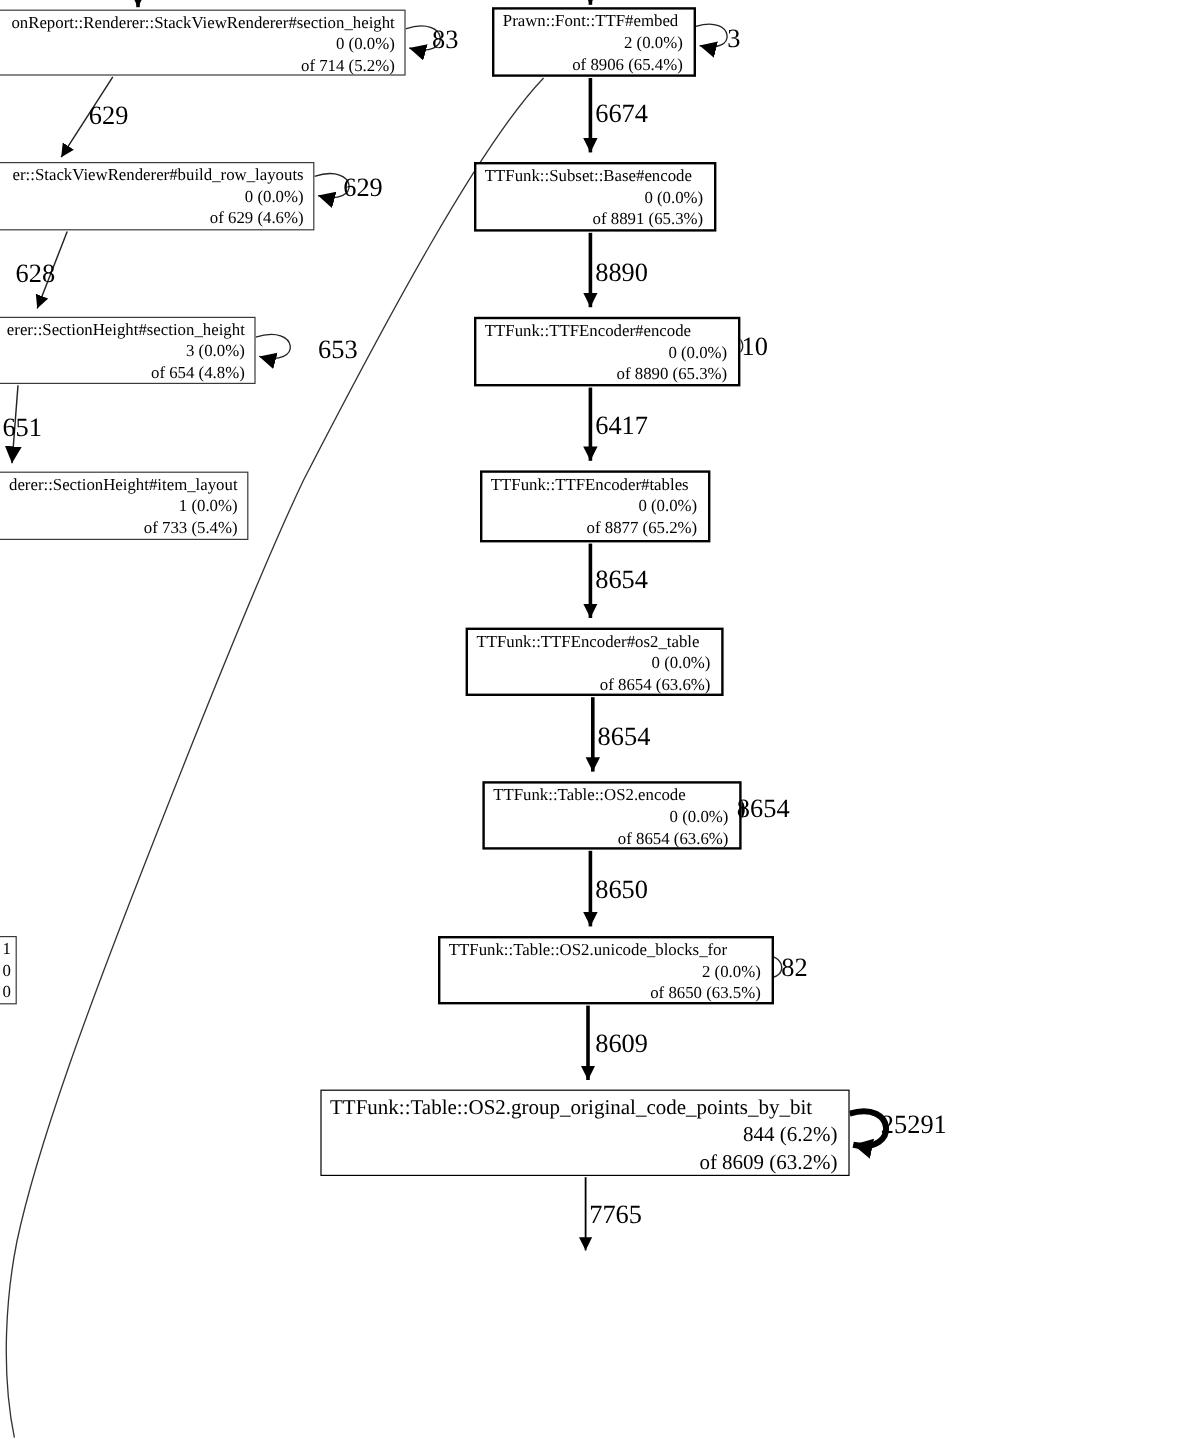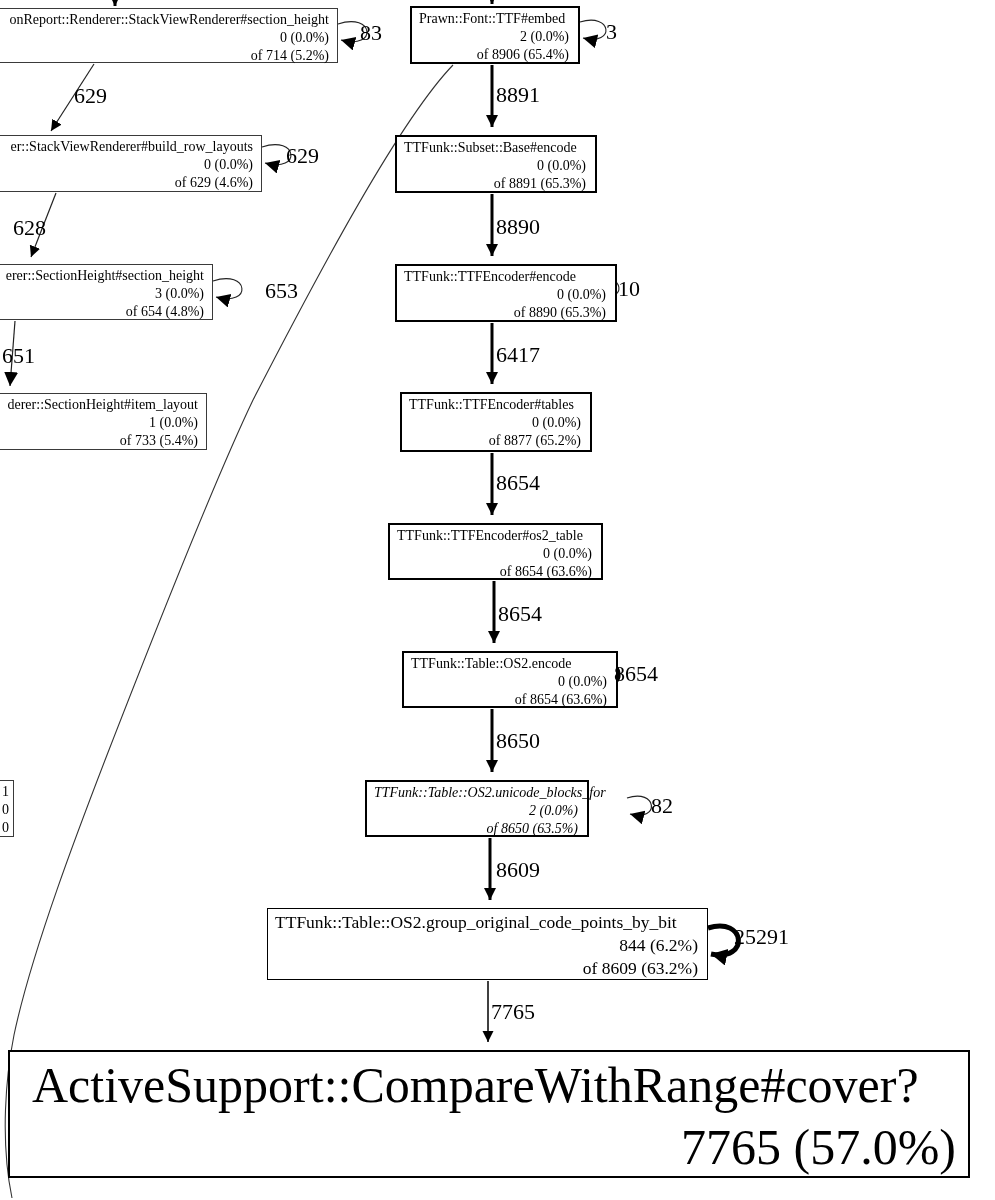--- a/index.html
+++ b/index.html
@@ -139,41 +139,37 @@
     <div class="t num">0 (0.0%)</div>
     <div class="t num">of 8654 (63.6%)</div>
   </div>
 
   <div class="node bold" style="left:402px;top:651px;width:216px;height:57px;">
     <div class="t">TTFunk::Table::OS2.encode</div>
     <div class="t num">0 (0.0%)</div>
     <div class="t num">of 8654 (63.6%)</div>
   </div>
 
-  <div class="node bold" style="left:365px;top:780px;width:224px;height:57px;font-style:italic;">
+  <div class="node bold" style="left:365px;top:780px;width:280px;height:57px;">
     <div class="t">TTFunk::Table::OS2.unicode_blocks_for</div>
     <div class="t num">2 (0.0%)</div>
     <div class="t num">of 8650 (63.5%)</div>
   </div>
 
   <div class="node mid r8" style="left:267px;top:908px;width:441px;height:72px;">
     <div class="t">TTFunk::Table::OS2.group_original_code_points_by_bit</div>
     <div class="t num">844 (6.2%)</div>
     <div class="t num">of 8609 (63.2%)</div>
   </div>
 
-  <div class="node big" style="left:8px;top:1050px;width:962px;height:128px;">
-    <div class="t">ActiveSupport::CompareWithRange#cover?</div>
-    <div class="t num">7765 (57.0%)</div>
-  </div>
 
   <div class="elabel" style="left:74px;top:84px;">629</div>
   <div class="elabel" style="left:13px;top:216px;">628</div>
   <div class="elabel" style="left:2px;top:344px;">651</div>
-  <div class="elabel" style="left:496px;top:83px;">8891</div>
+  <div class="elabel" style="left:496px;top:83px;">6674</div>
   <div class="elabel" style="left:496px;top:215px;">8890</div>
   <div class="elabel" style="left:496px;top:343px;">6417</div>
   <div class="elabel" style="left:496px;top:471px;">8654</div>
   <div class="elabel" style="left:498px;top:602px;">8654</div>
   <div class="elabel" style="left:496px;top:729px;">8650</div>
   <div class="elabel" style="left:496px;top:858px;">8609</div>
   <div class="elabel" style="left:491px;top:1000px;">7765</div>
 
   <div class="elabel" style="left:360px;top:21px;">83</div>
   <div class="elabel" style="left:286px;top:144px;">629</div>

